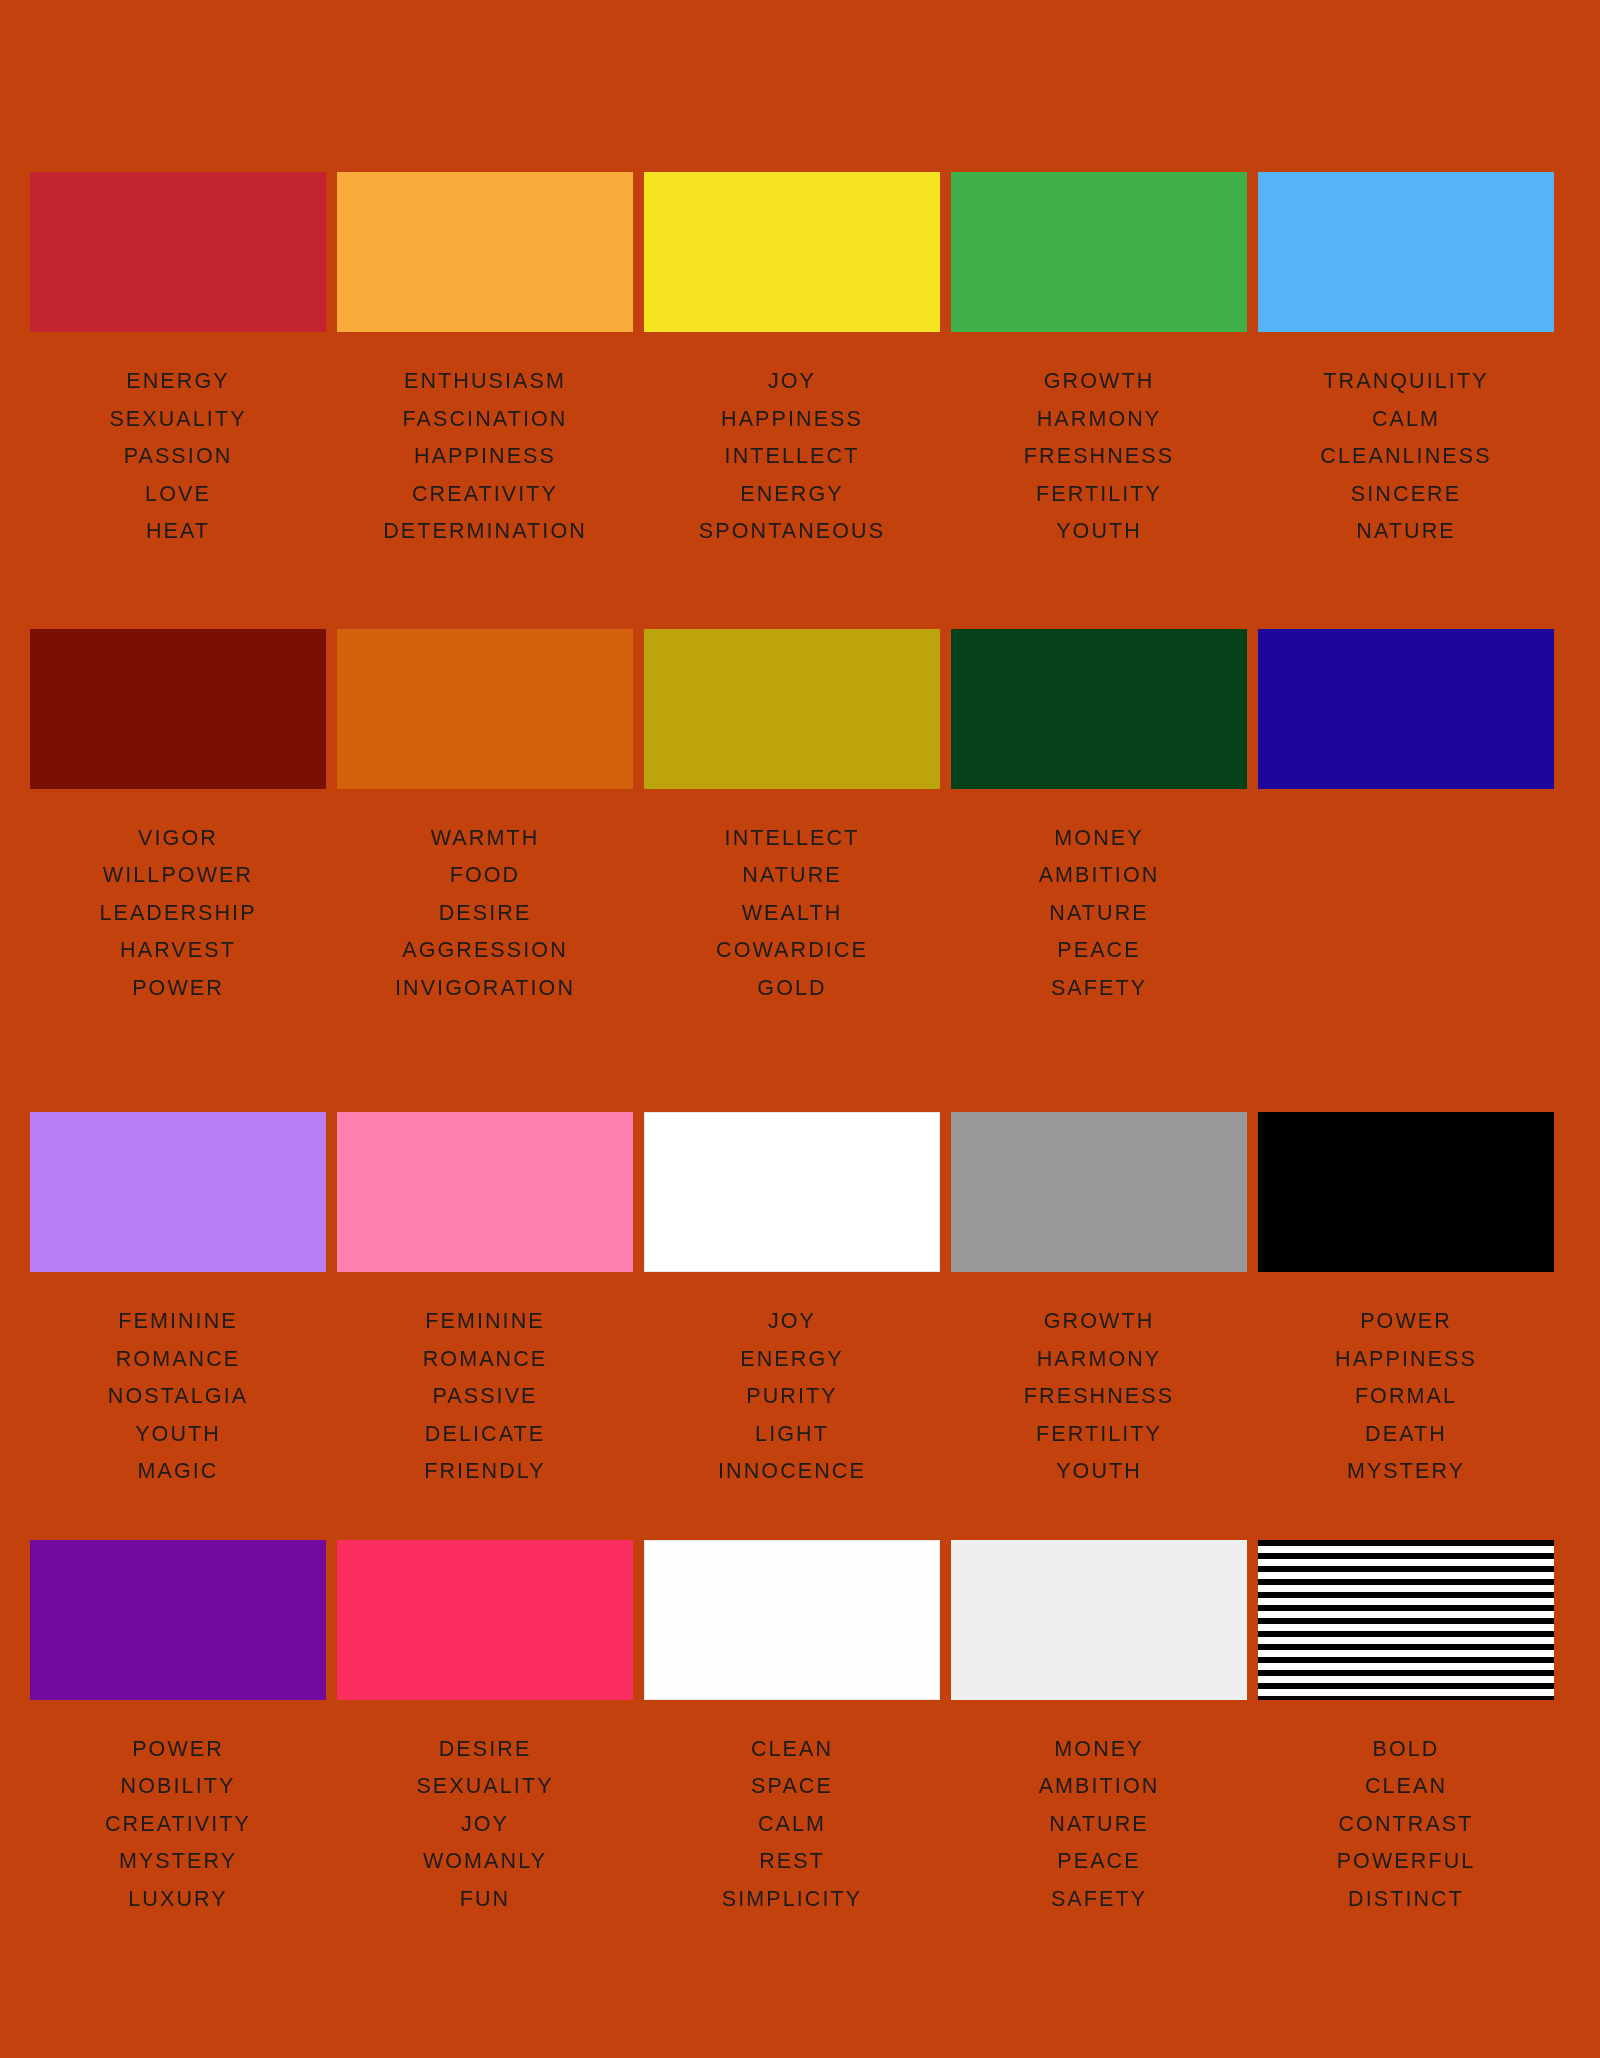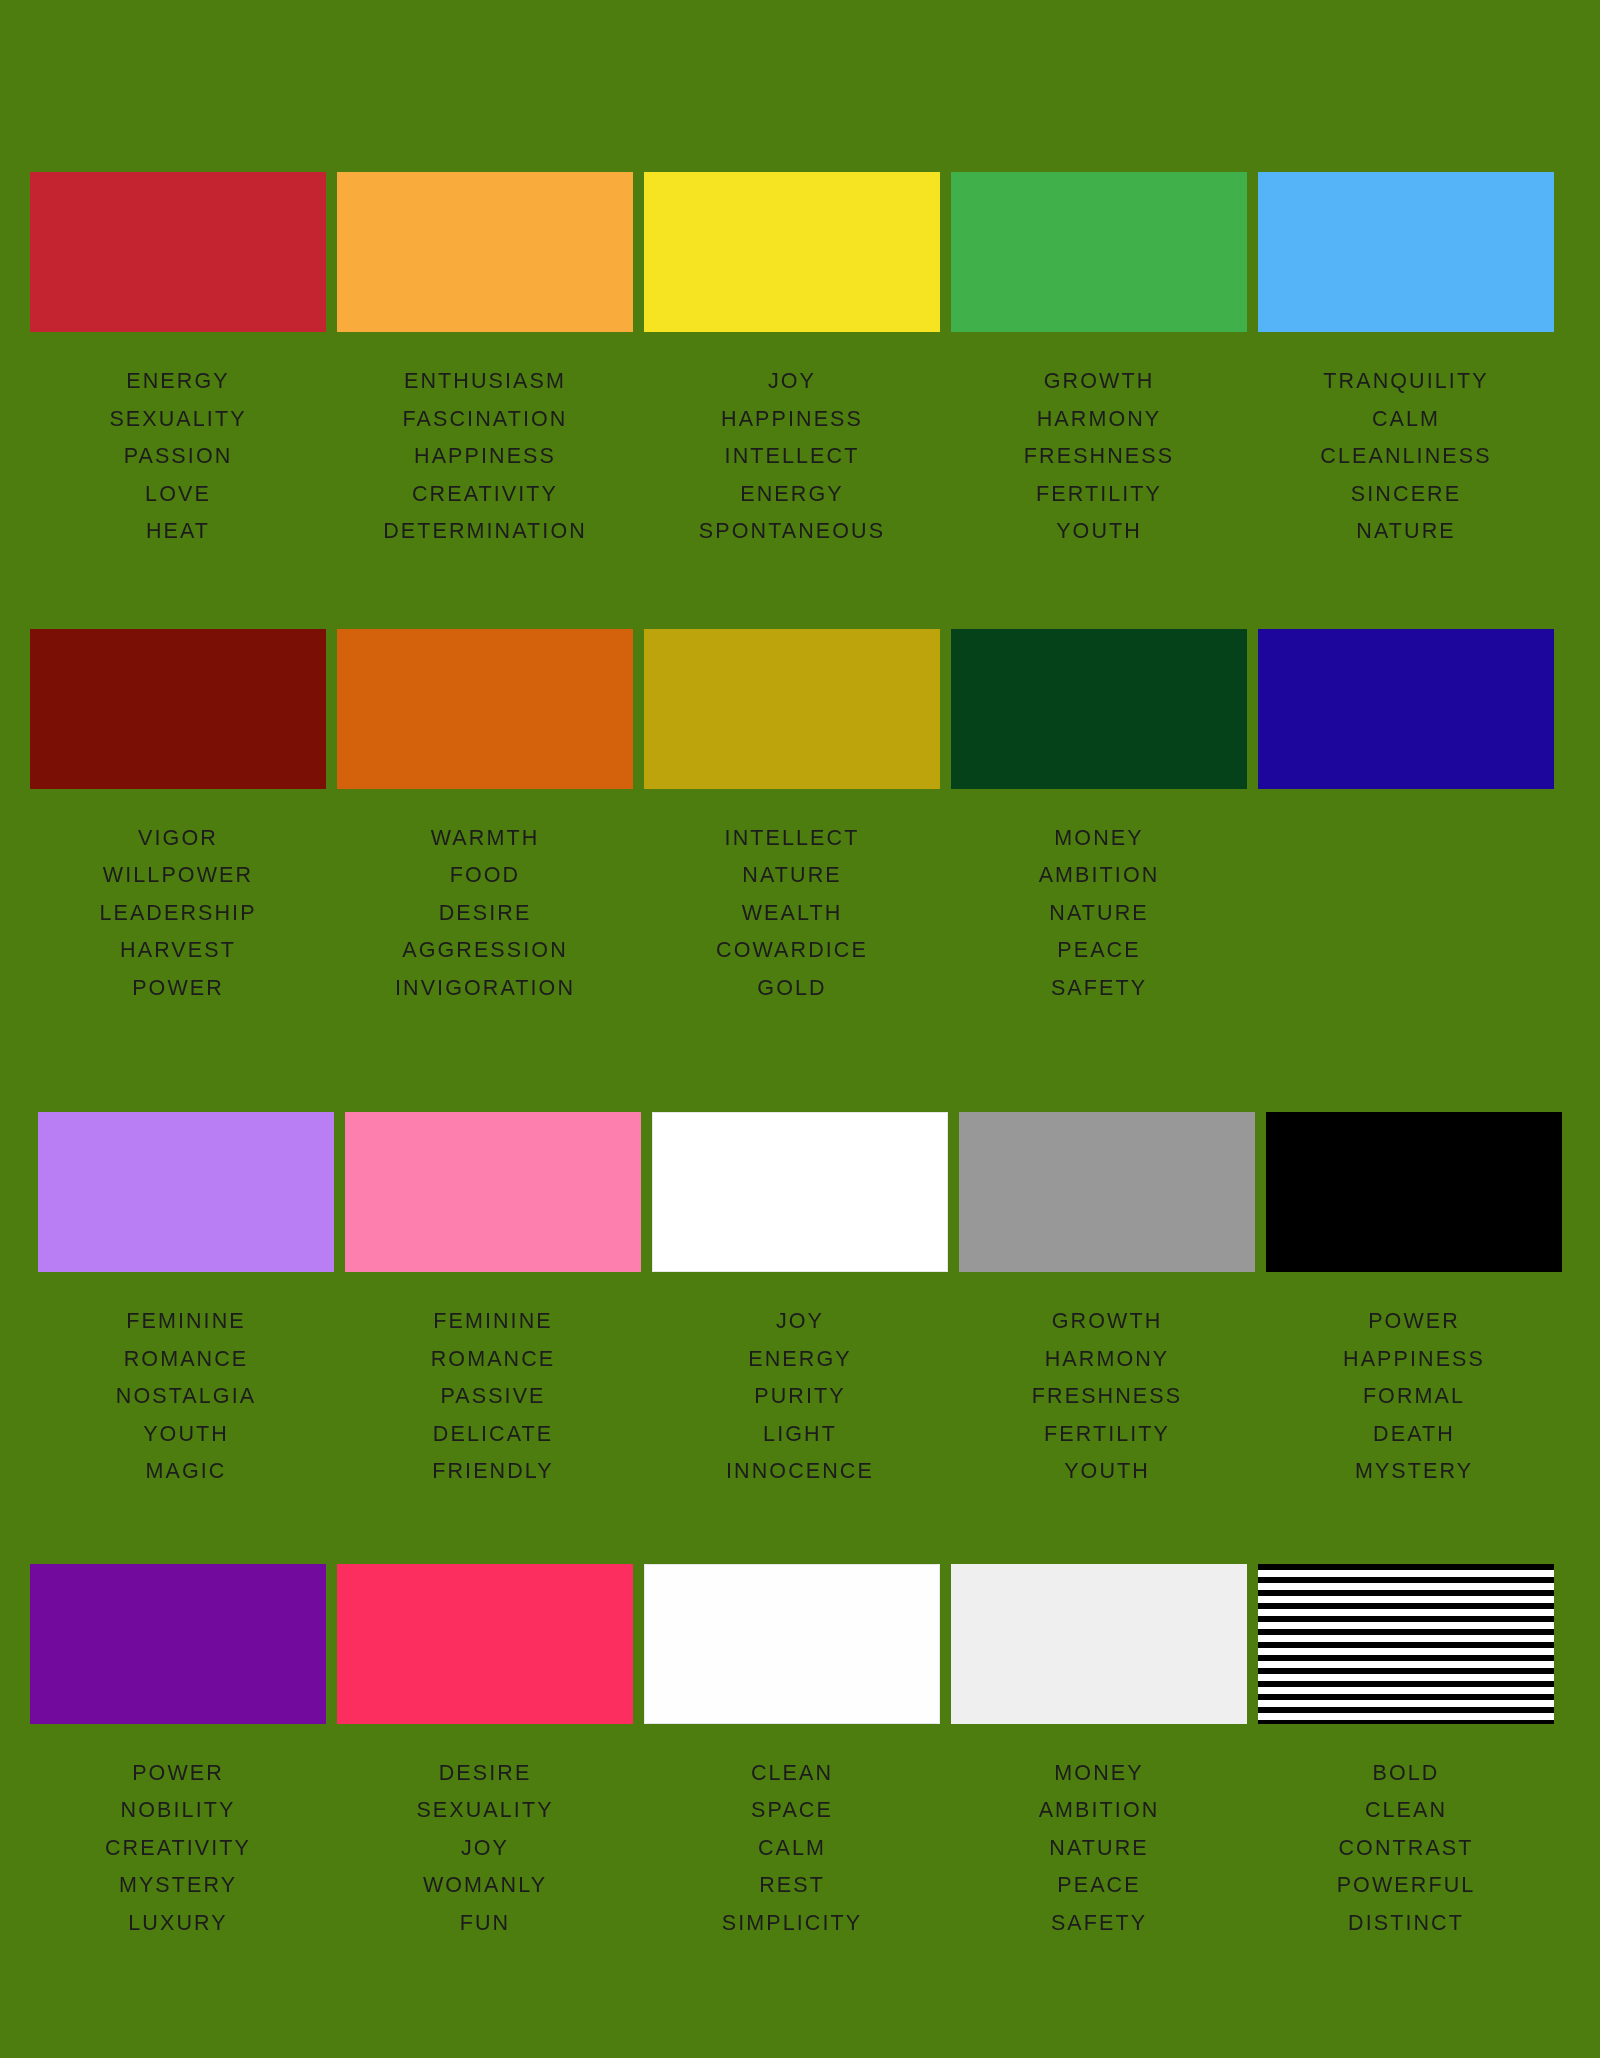--- a/index.html
+++ b/index.html
@@ -13,34 +13,34 @@
     font-family: "Liberation Sans", sans-serif;
     color: #1a1a1a;
     overflow: hidden;
   }
 
   #sheet {
     box-sizing: border-box;
     width: 1600px;
     height: 2058px;
     padding: 172px 30px 0 30px;
-    background: #4d7c0f;
+    background: #c2410c;
   }
 
   .grid-row {
     display: flex;
     flex-direction: row;
     justify-content: flex-start;
     align-items: flex-start;
     width: 1540px;
   }
 
   .row-gap-1 { margin-bottom: 78px; }
   .row-gap-2 { margin-bottom: 105px; }
-  .row-gap-3 { margin-bottom: 73px; justify-content: center; }
+  .row-gap-3 { margin-bottom: 49px; }
 
   .cell {
     width: 296px;
     margin-right: 11px;
     display: flex;
     flex-direction: column;
     align-items: stretch;
   }
   .cell:last-child { margin-right: 0; }
 

